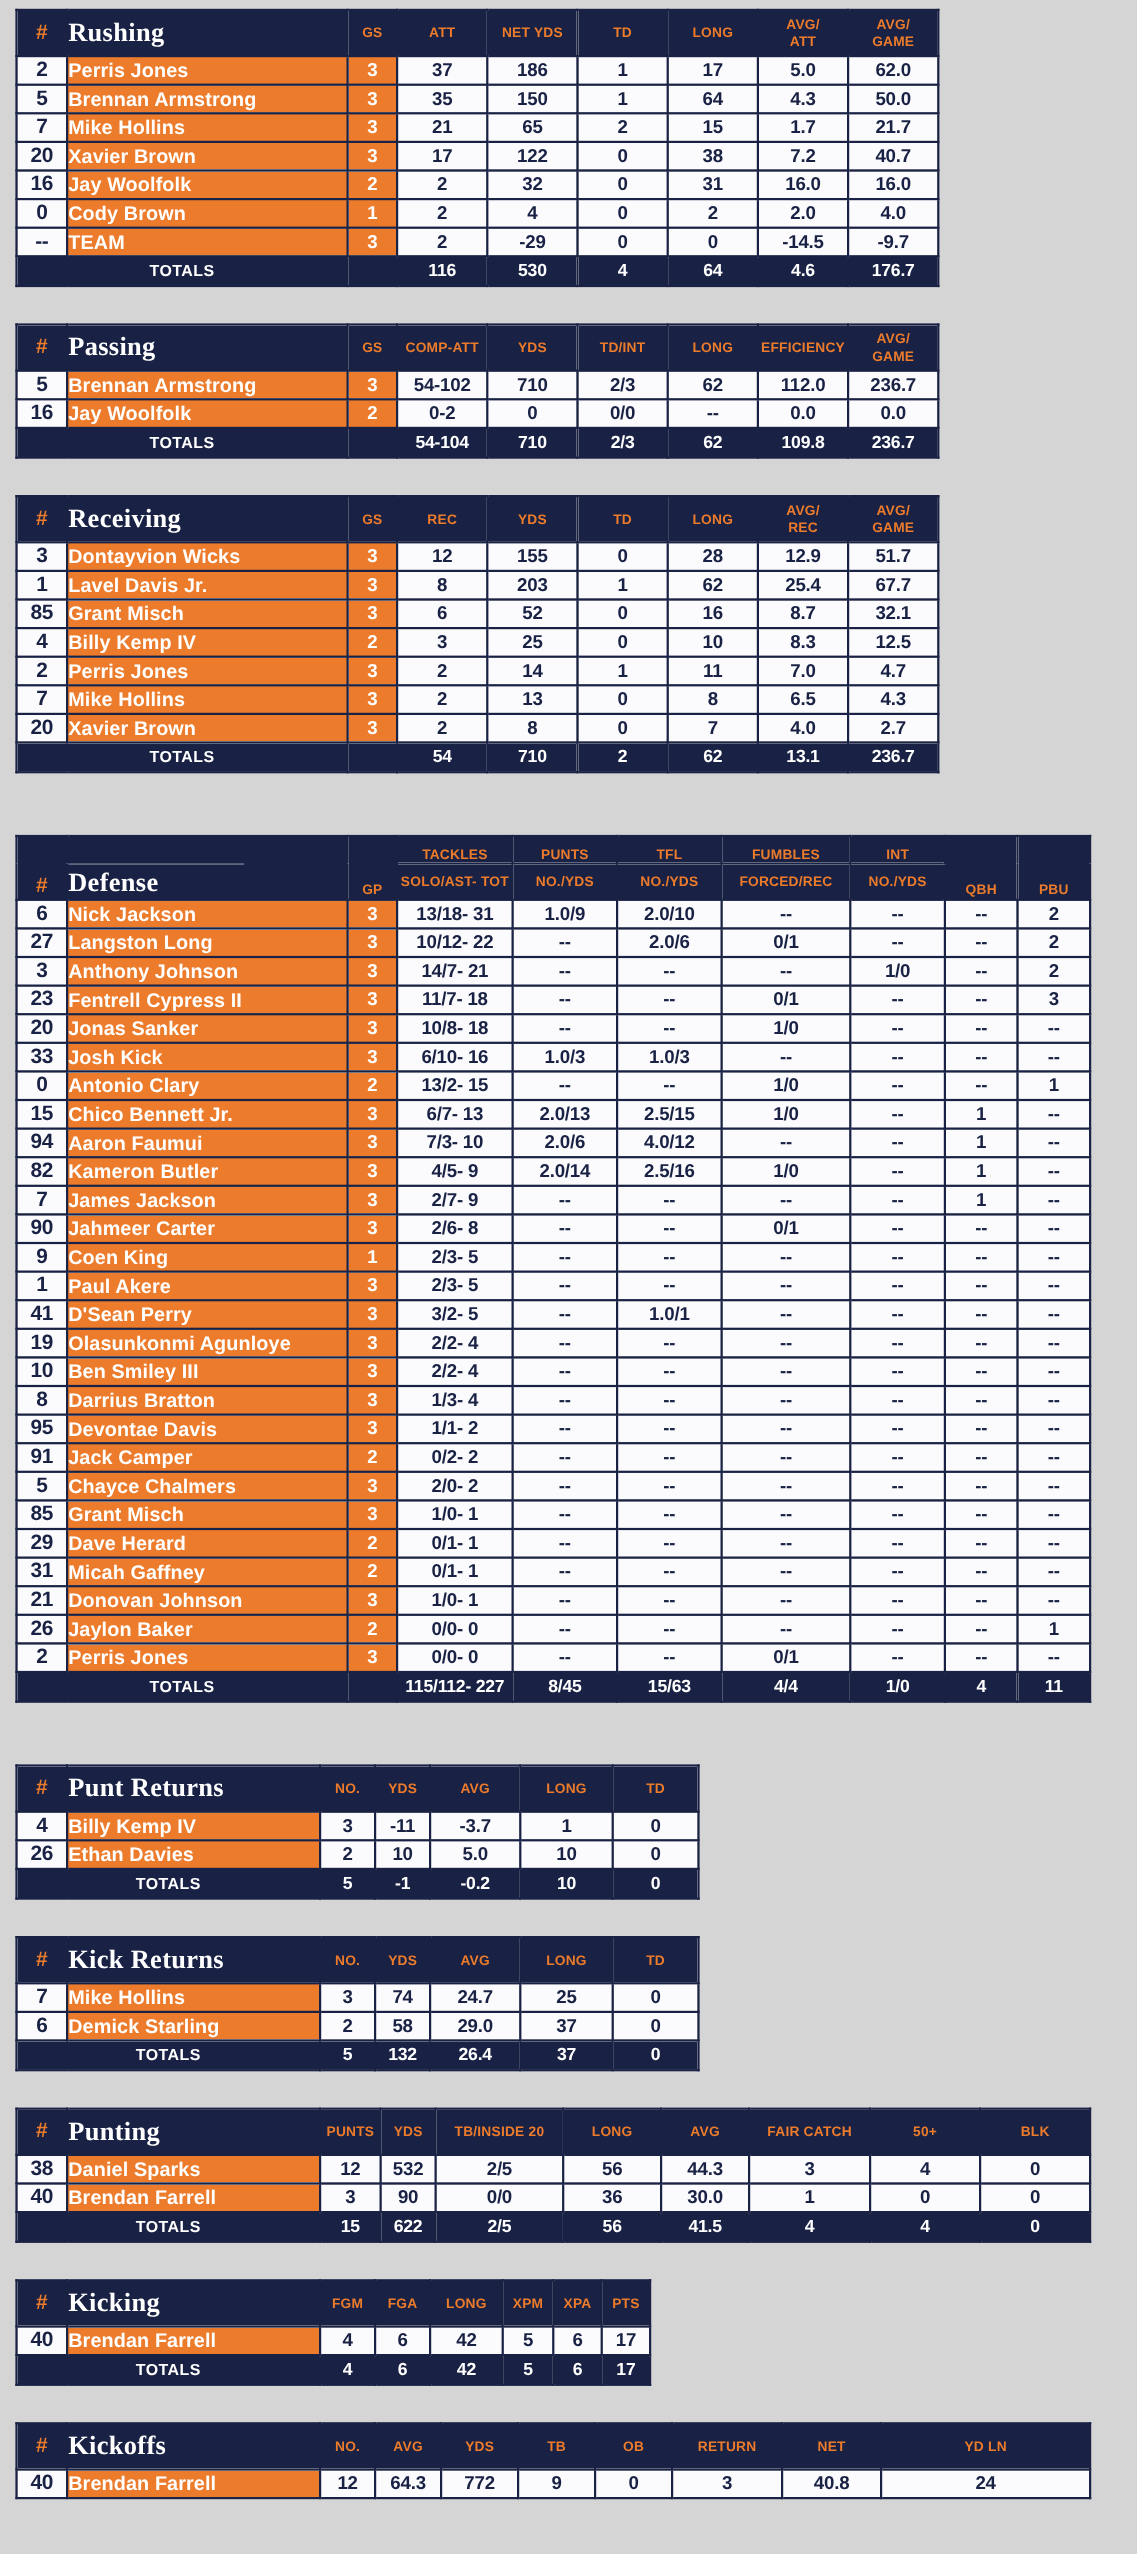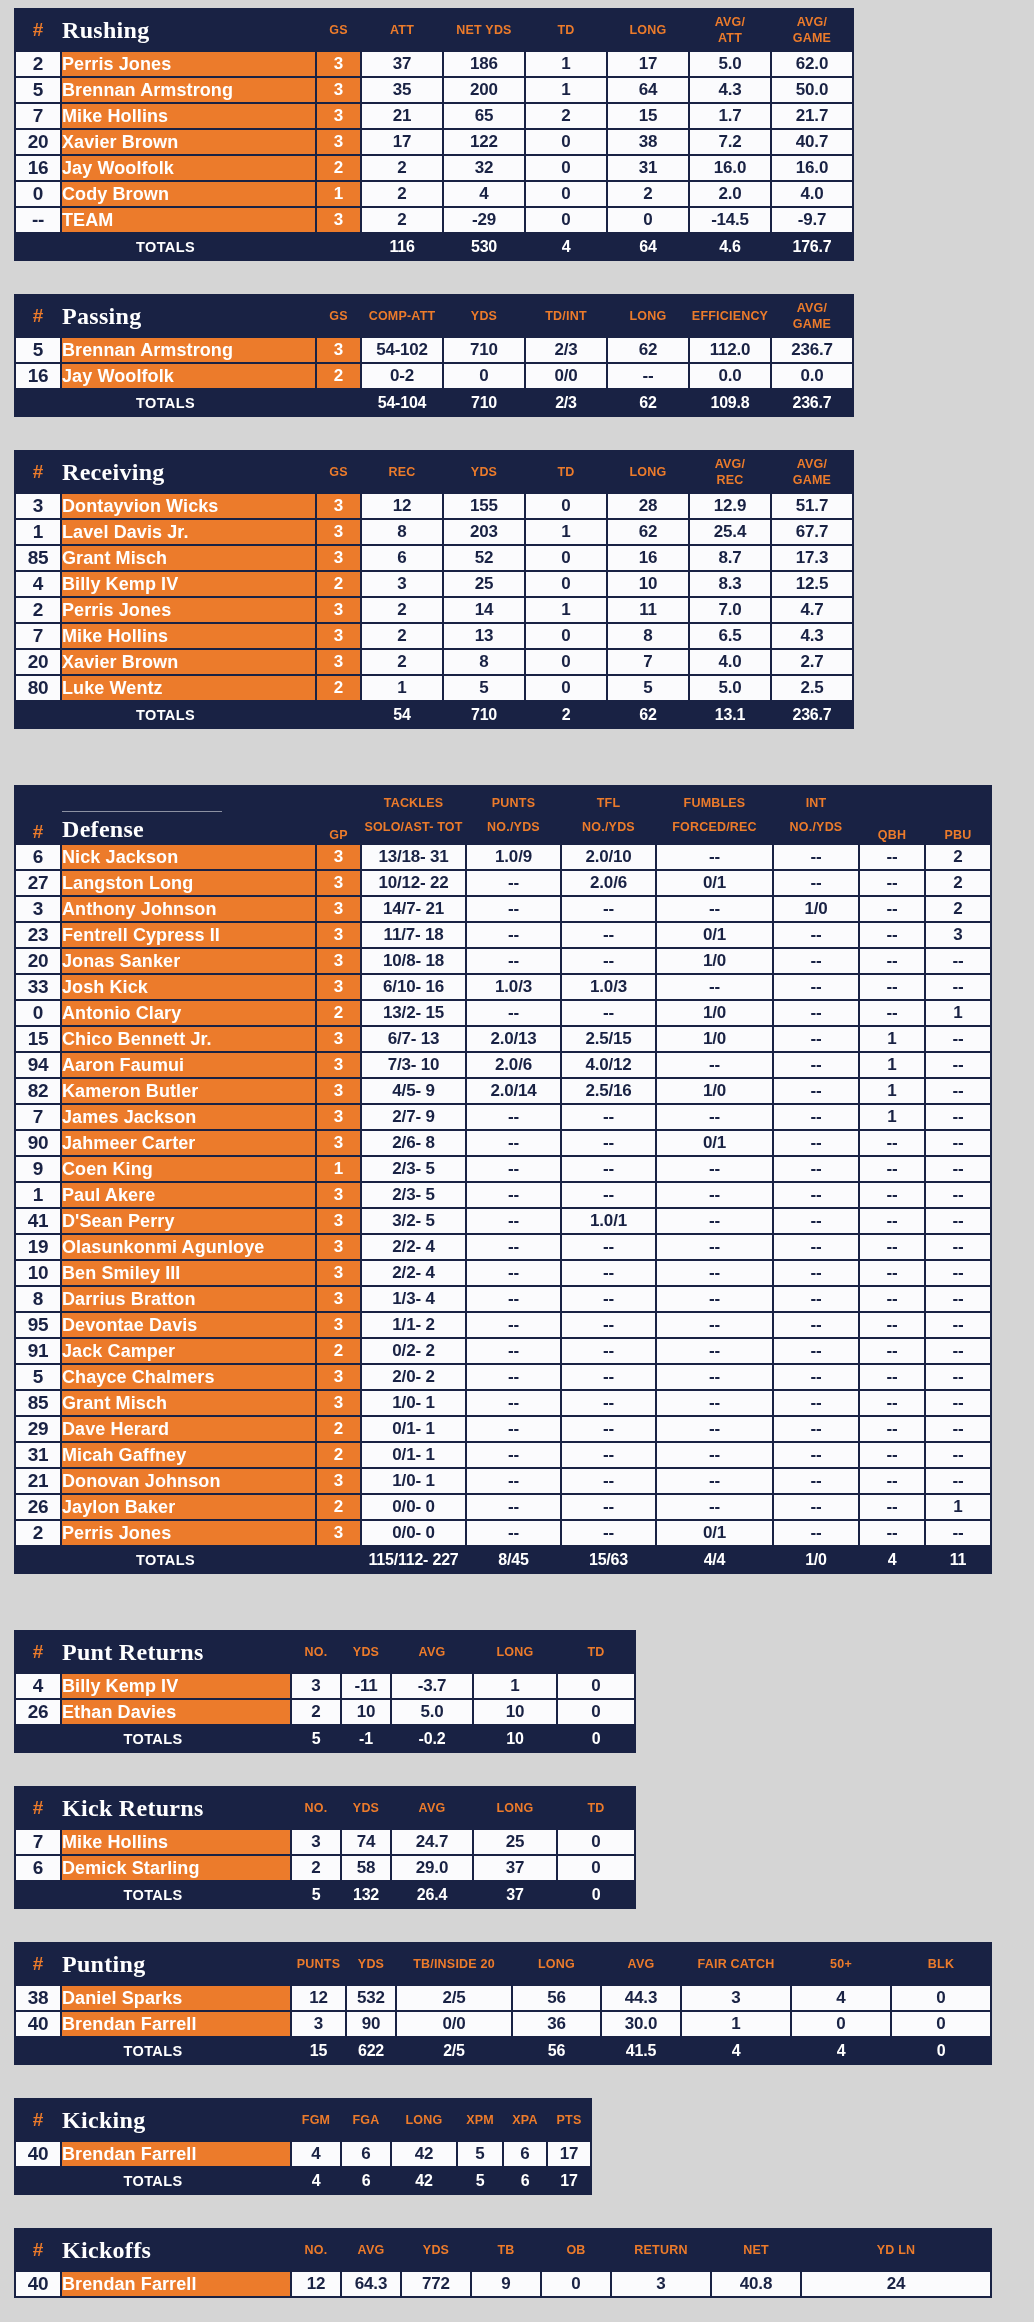--- a/index.html
+++ b/index.html
@@ -107,21 +107,21 @@
             <td class="c-stat">1</td>
             <td class="c-stat">17</td>
             <td class="c-stat">5.0</td>
             <td class="c-stat">62.0</td>
           </tr>
           <tr class="player-row">
             <td class="c-num">5</td>
             <td class="c-name">Brennan Armstrong</td>
             <td class="c-gs">3</td>
             <td class="c-stat">35</td>
-            <td class="c-stat">200</td>
+            <td class="c-stat">150</td>
             <td class="c-stat">1</td>
             <td class="c-stat">64</td>
             <td class="c-stat">4.3</td>
             <td class="c-stat">50.0</td>
           </tr>
           <tr class="player-row">
             <td class="c-num">7</td>
             <td class="c-name">Mike Hollins</td>
             <td class="c-gs">3</td>
             <td class="c-stat">21</td>
@@ -304,21 +304,21 @@
           </tr>
           <tr class="player-row">
             <td class="c-num">85</td>
             <td class="c-name">Grant Misch</td>
             <td class="c-gs">3</td>
             <td class="c-stat">6</td>
             <td class="c-stat">52</td>
             <td class="c-stat">0</td>
             <td class="c-stat">16</td>
             <td class="c-stat">8.7</td>
-            <td class="c-stat">17.3</td>
+            <td class="c-stat">32.1</td>
           </tr>
           <tr class="player-row">
             <td class="c-num">4</td>
             <td class="c-name">Billy Kemp IV</td>
             <td class="c-gs">2</td>
             <td class="c-stat">3</td>
             <td class="c-stat">25</td>
             <td class="c-stat">0</td>
             <td class="c-stat">10</td>
             <td class="c-stat">8.3</td>
@@ -349,31 +349,20 @@
           <tr class="player-row">
             <td class="c-num">20</td>
             <td class="c-name">Xavier Brown</td>
             <td class="c-gs">3</td>
             <td class="c-stat">2</td>
             <td class="c-stat">8</td>
             <td class="c-stat">0</td>
             <td class="c-stat">7</td>
             <td class="c-stat">4.0</td>
             <td class="c-stat">2.7</td>
-          </tr>
-          <tr class="player-row">
-            <td class="c-num">80</td>
-            <td class="c-name">Luke Wentz</td>
-            <td class="c-gs">2</td>
-            <td class="c-stat">1</td>
-            <td class="c-stat">5</td>
-            <td class="c-stat">0</td>
-            <td class="c-stat">5</td>
-            <td class="c-stat">5.0</td>
-            <td class="c-stat">2.5</td>
           </tr>
           <tr class="totals">
             <td class="t-label" colspan="2">TOTALS</td>
             <td class="t-val"></td>
             <td class="t-val">54</td>
             <td class="t-val">710</td>
             <td class="t-val">2</td>
             <td class="t-val">62</td>
             <td class="t-val">13.1</td>
             <td class="t-val">236.7</td>

